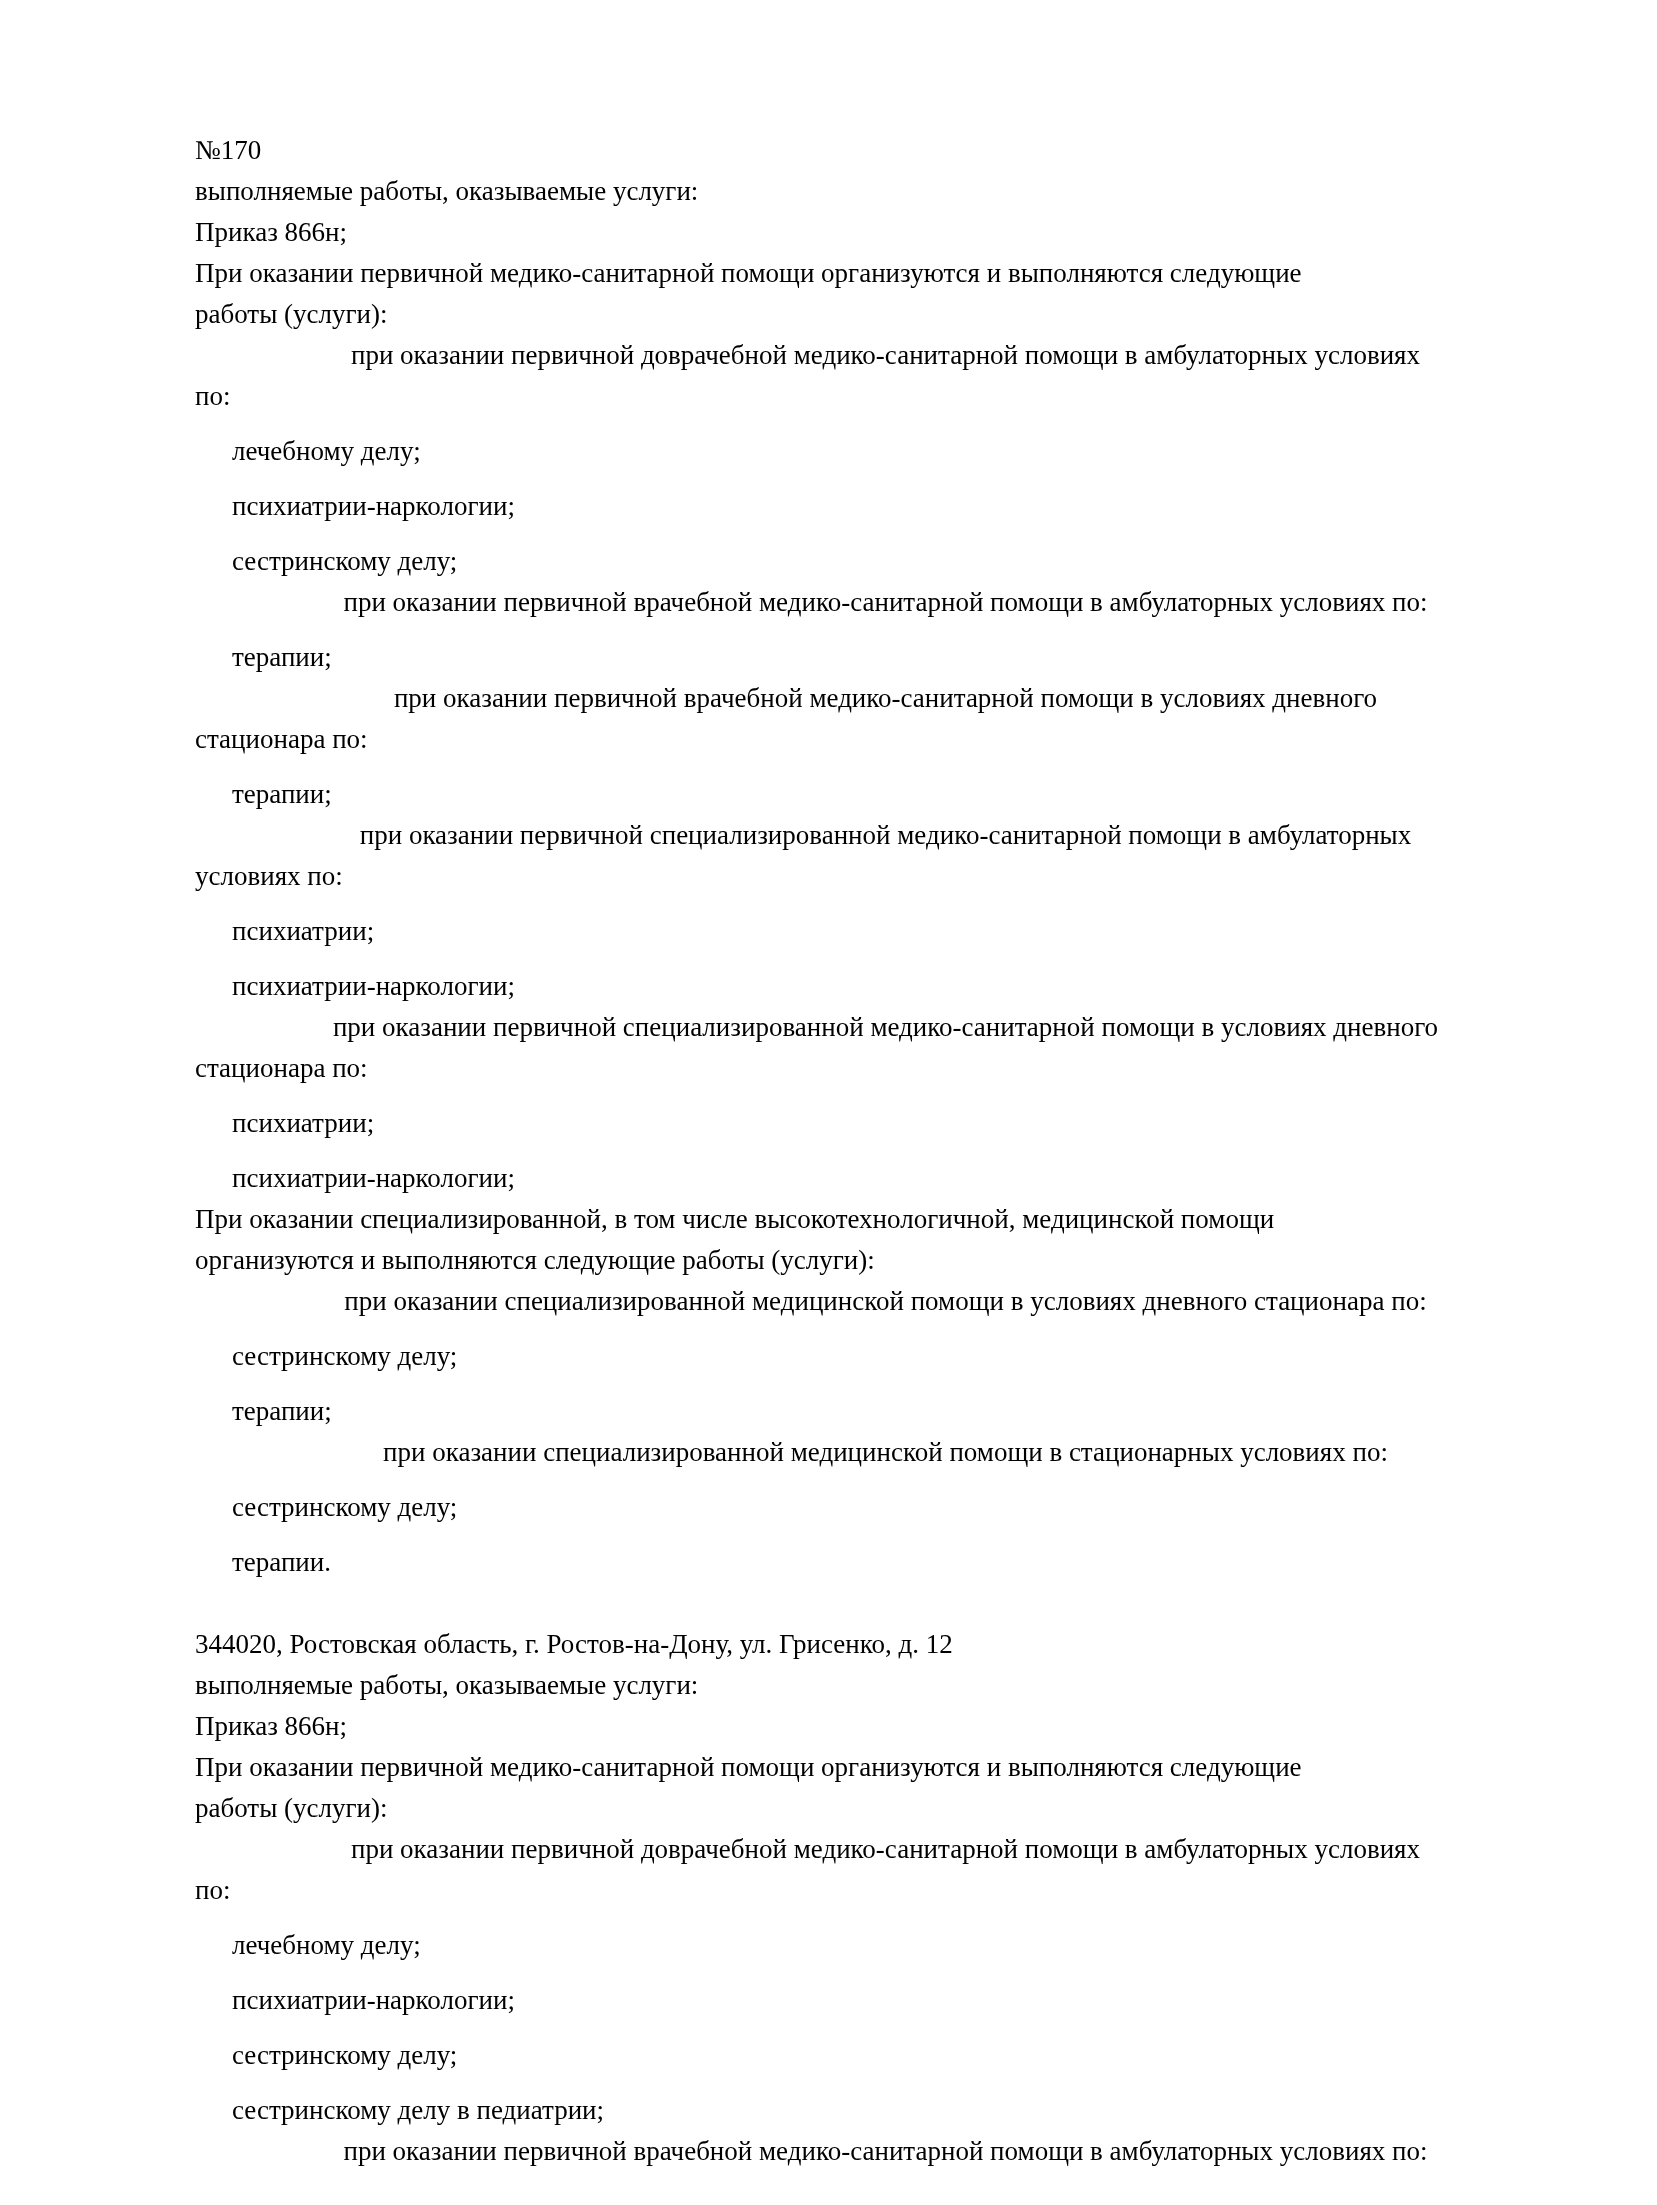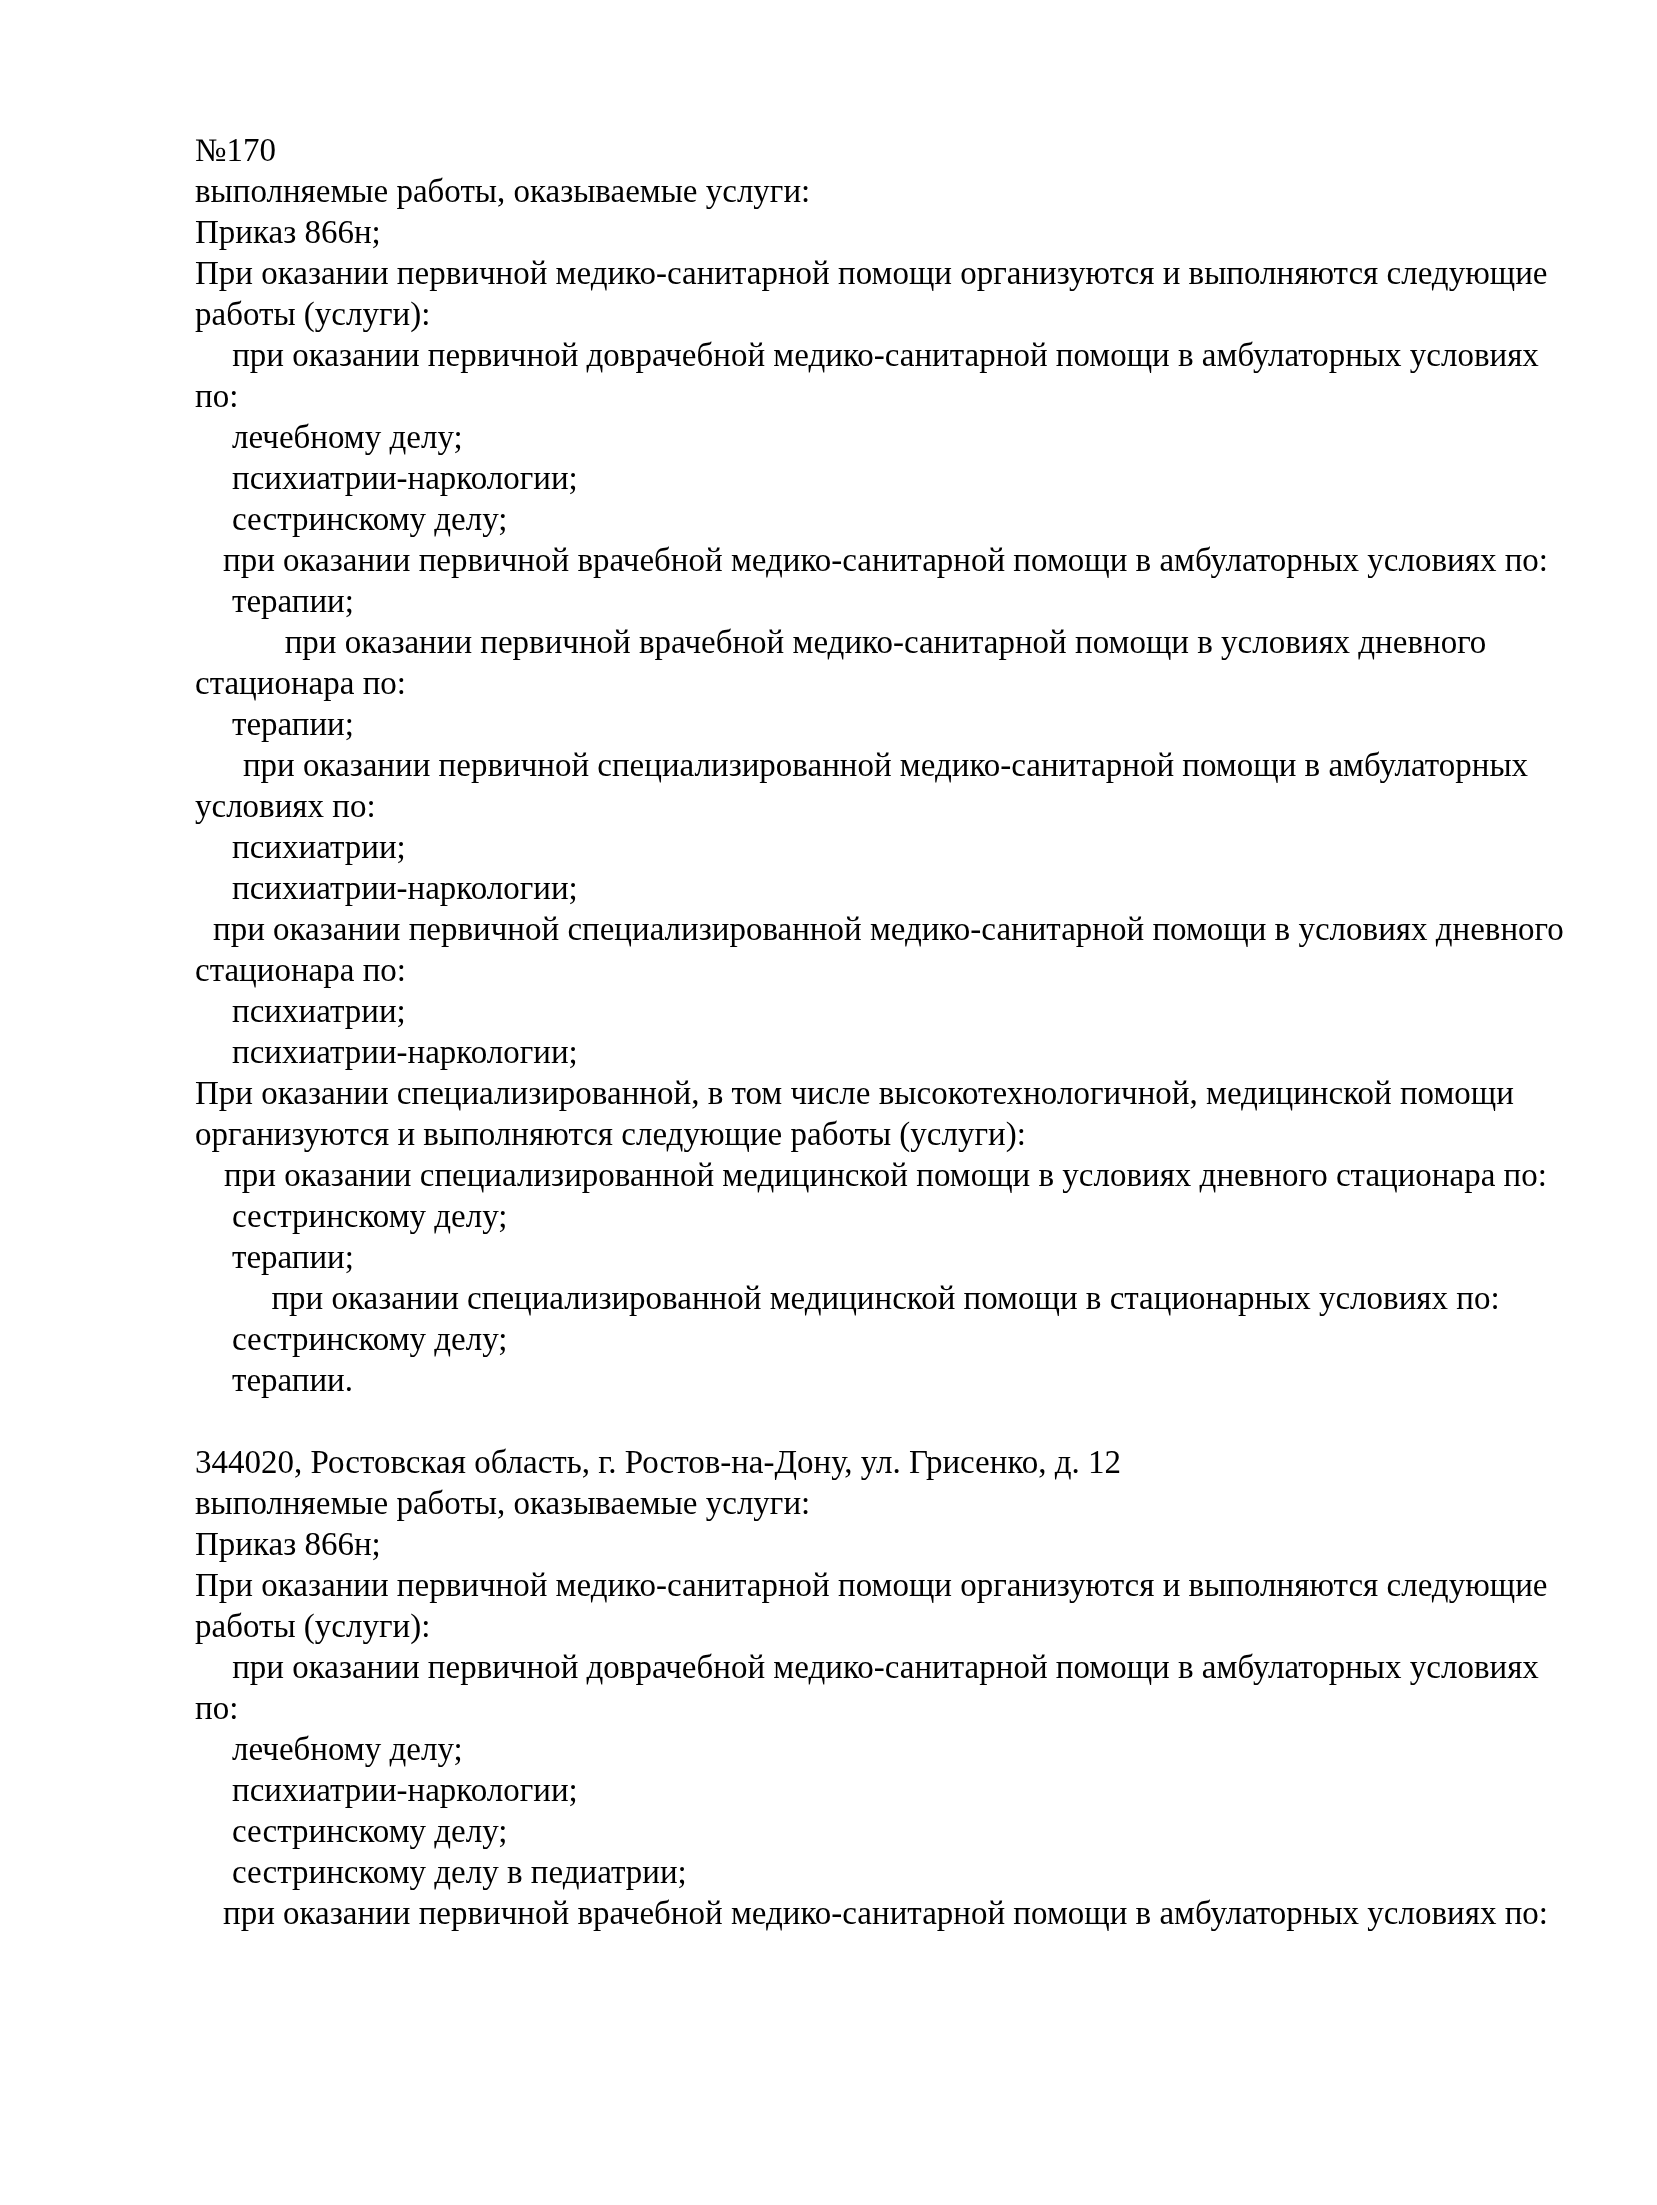--- a/index.html
+++ b/index.html
@@ -13,31 +13,31 @@
     height: 2205px;
     background: #ffffff;
     overflow: hidden;
   }
   .textblock {
     position: absolute;
     left: 195px;
     top: 130px;
     width: 1363px;
     font-family: "Liberation Serif", "DejaVu Serif", serif;
-    font-size: 33px;
+    font-size: 27px;
     line-height: 41px;
     color: #000000;
     white-space: pre;
     letter-spacing: 0px;
   }
   .line {
     min-height: 41px;
   }
   .line.i1 { padding-left: 18px; text-align: center; }
-  .line.i2 { padding-left: 37px; }
+  .line.i2 { padding-left: 37px; margin-top: 14px; }
 </style>
 </head>
 <body>
 
 <div class="page">
   <div class="textblock" id="textblock"><div class="line i0">№170</div><div class="line i0">выполняемые работы, оказываемые услуги:</div><div class="line i0">Приказ 866н;</div><div class="line i0">При оказании первичной медико-санитарной помощи организуются и выполняются следующие</div><div class="line i0">работы (услуги):</div><div class="line i1">при оказании первичной доврачебной медико-санитарной помощи в амбулаторных условиях</div><div class="line i0">по:</div><div class="line i2">лечебному делу;</div><div class="line i2">психиатрии-наркологии;</div><div class="line i2">сестринскому делу;</div><div class="line i1">при оказании первичной врачебной медико-санитарной помощи в амбулаторных условиях по:</div><div class="line i2">терапии;</div><div class="line i1">при оказании первичной врачебной медико-санитарной помощи в условиях дневного</div><div class="line i0">стационара по:</div><div class="line i2">терапии;</div><div class="line i1">при оказании первичной специализированной медико-санитарной помощи в амбулаторных</div><div class="line i0">условиях по:</div><div class="line i2">психиатрии;</div><div class="line i2">психиатрии-наркологии;</div><div class="line i1">при оказании первичной специализированной медико-санитарной помощи в условиях дневного</div><div class="line i0">стационара по:</div><div class="line i2">психиатрии;</div><div class="line i2">психиатрии-наркологии;</div><div class="line i0">При оказании специализированной, в том числе высокотехнологичной, медицинской помощи</div><div class="line i0">организуются и выполняются следующие работы (услуги):</div><div class="line i1">при оказании специализированной медицинской помощи в условиях дневного стационара по:</div><div class="line i2">сестринскому делу;</div><div class="line i2">терапии;</div><div class="line i1">при оказании специализированной медицинской помощи в стационарных условиях по:</div><div class="line i2">сестринскому делу;</div><div class="line i2">терапии.</div><div class="line i0">&nbsp;</div><div class="line i0">344020, Ростовская область, г. Ростов-на-Дону, ул. Грисенко, д. 12</div><div class="line i0">выполняемые работы, оказываемые услуги:</div><div class="line i0">Приказ 866н;</div><div class="line i0">При оказании первичной медико-санитарной помощи организуются и выполняются следующие</div><div class="line i0">работы (услуги):</div><div class="line i1">при оказании первичной доврачебной медико-санитарной помощи в амбулаторных условиях</div><div class="line i0">по:</div><div class="line i2">лечебному делу;</div><div class="line i2">психиатрии-наркологии;</div><div class="line i2">сестринскому делу;</div><div class="line i2">сестринскому делу в педиатрии;</div><div class="line i1">при оказании первичной врачебной медико-санитарной помощи в амбулаторных условиях по:</div></div>
 </div>
 
 
 </body></html>

